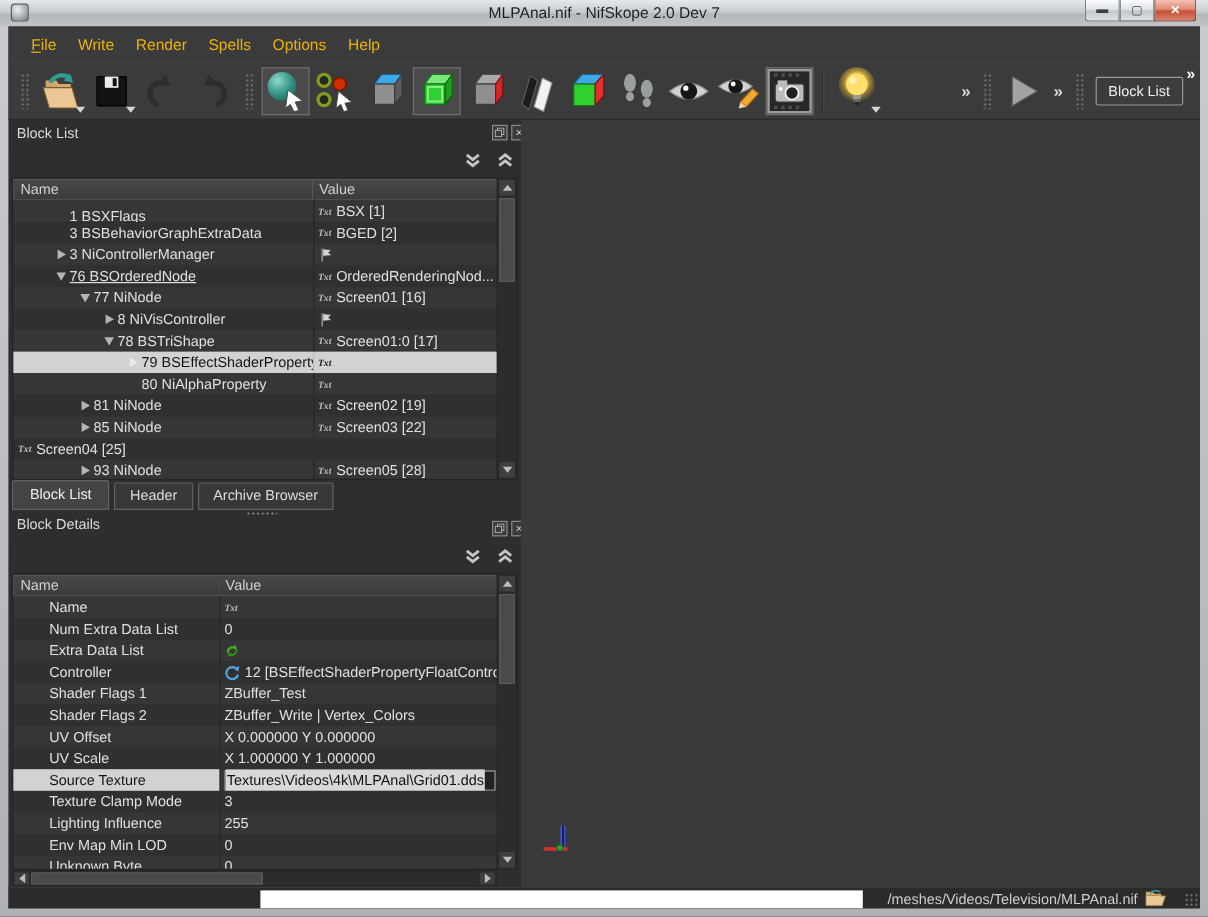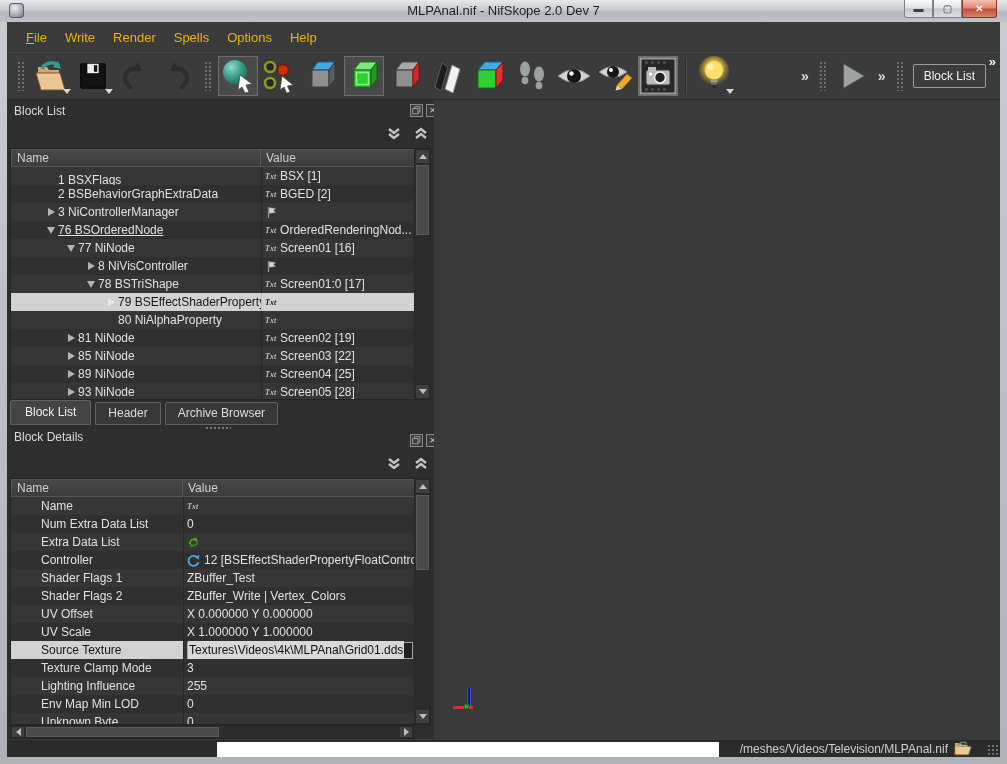--- a/index.html
+++ b/index.html
@@ -327,21 +327,21 @@
               <span>1 BSXFlags</span>
             </div>
             <div class="vcell" style="width:154px;">
               <span class="txt-ico vicon">Txt</span>
               <span>BSX [1]</span>
             </div>
           </div>
           <div class="row">
             <div class="ncell" style="width:250px;padding-left:33px;">
               <span class="exp"></span>
-              <span>2 BSBehaviorGraphExtraData</span>
+              <span>3 BSBehaviorGraphExtraData</span>
             </div>
             <div class="vcell" style="width:154px;">
               <span class="txt-ico vicon">Txt</span>
               <span>BGED [2]</span>
             </div>
           </div>
           <div class="row">
             <div class="ncell" style="width:250px;padding-left:33px;">
               <span class="exp">
                 <span class="tri-r"></span>
@@ -451,26 +451,20 @@
                 <span class="tri-r"></span>
               </span>
               <span>85 NiNode</span>
             </div>
             <div class="vcell" style="width:154px;">
               <span class="txt-ico vicon">Txt</span>
               <span>Screen03 [22]</span>
             </div>
           </div>
           <div class="row">
-            <div class="ncell" style="width:250px;padding-left:53px;">
-              <span class="exp">
-                <span class="tri-r"></span>
-              </span>
-              <span>89 NiNode</span>
-            </div>
             <div class="vcell" style="width:154px;">
               <span class="txt-ico vicon">Txt</span>
               <span>Screen04 [25]</span>
             </div>
           </div>
           <div class="row">
             <div class="ncell" style="width:250px;padding-left:53px;">
               <span class="exp">
                 <span class="tri-r"></span>
               </span>

